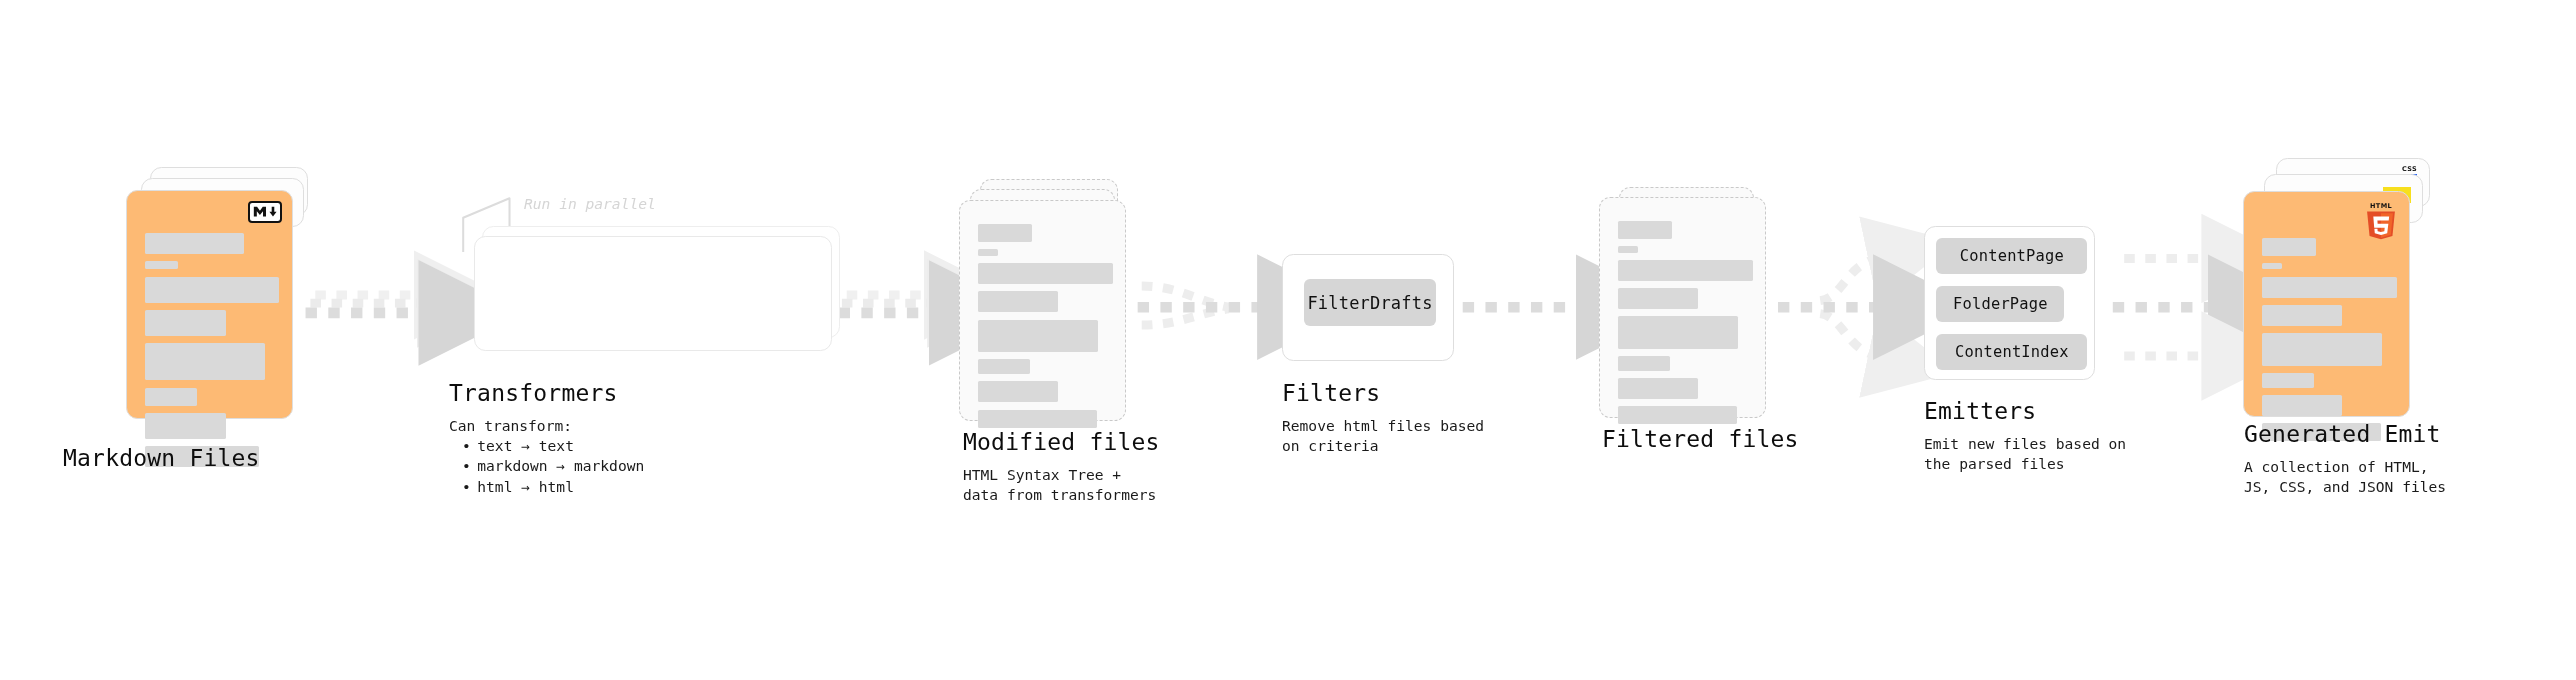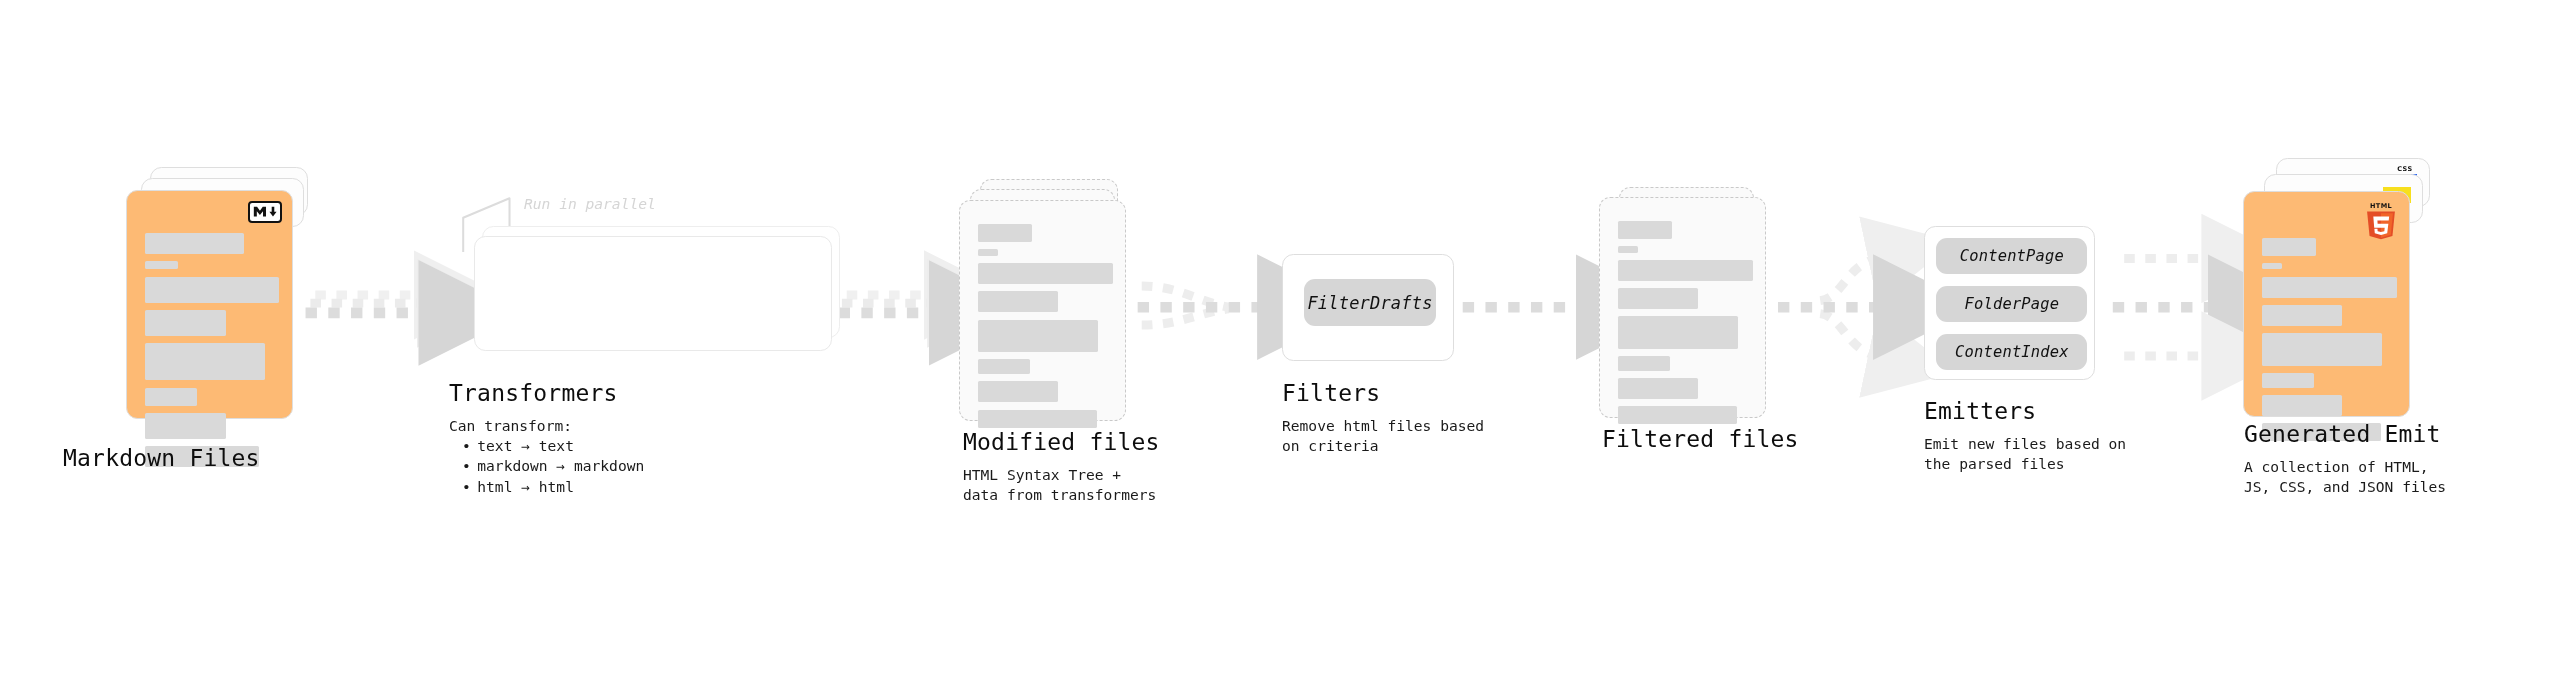--- a/index.html
+++ b/index.html
@@ -64,21 +64,21 @@
     justify-content: center;
   }
   .badge-md svg { display: block; }
 
   .badge-css {
     position: absolute;
     width: 24.4px;
     height: 13px;
     display: flex;
     flex-direction: column;
-    align-items: center;
+    align-items: flex-end;
     justify-content: flex-start;
   }
   .badge-css .lbl {
     font-family: "DejaVu Sans", "Liberation Sans", sans-serif;
     font-weight: bold;
     font-size: 6.5px;
     color: #111;
     line-height: 7.3px;
     letter-spacing: 0.4px;
   }
@@ -100,29 +100,28 @@
     position: absolute;
     box-sizing: border-box;
     border: 1.6px solid #dedede;
     border-radius: 11.4px;
     background: #ffffff;
   }
   .chip {
     position: absolute;
     box-sizing: border-box;
     background: #d6d6d6;
-    border-radius: 11px;
+    border-radius: 6px;
     color: #111111;
     display: flex;
     align-items: center;
     justify-content: center;
     font-size: 17px;
     letter-spacing: 0.2px;
     white-space: nowrap;
-    font-style: italic;
   }
   .chip.ghost2 { background: #e4e4e4; color: transparent; }
   .chip.ghost1 { background: #ededed; color: transparent; }
 
   
   .title {
     position: absolute;
     font-size: 23px;
     color: #0d0d0d;
     white-space: nowrap;
@@ -316,21 +315,21 @@
         <div class="bar" style="width:80px;height:21px;"></div>
         <div class="bar" style="width:119px;height:18px;"></div>
       </div>
     </div>
   </div>
 
   <div class="title" style="left:1602px; top:410px;margin-top:16px;">Filtered files</div>
 
   <div class="groupbox" style="left:1924px; top:226px; width:171px; height:154px;">
     <div class="chip" style="left:11.4px; top:11.4px; width:151px; height:36px; font-size:15.4px;">ContentPage</div>
-    <div class="chip" style="left:11.4px; top:59px; width:151px; height:36px; font-size:15.4px;">FolderPage</div>
+    <div class="chip" style="left:11.4px; top:59px; width:128px; height:36px; font-size:15.4px;">FolderPage</div>
     <div class="chip" style="left:11.4px; top:107px; width:151px; height:36px; font-size:15.4px;">ContentIndex</div>
   </div>
 
   <div class="title" style="left:1924px; top:398px;">Emitters</div>
   <div class="subtitle" style="left:1924px; top:434px;">Emit new files based on
 the parsed files</div>
 
   <div class="card-stack" style="left:2243px; top:158px; width:211px; height:260px;">
 
     <div class="card back1" style="left:32.5px; top:0px; width:154px; height:49px;">

